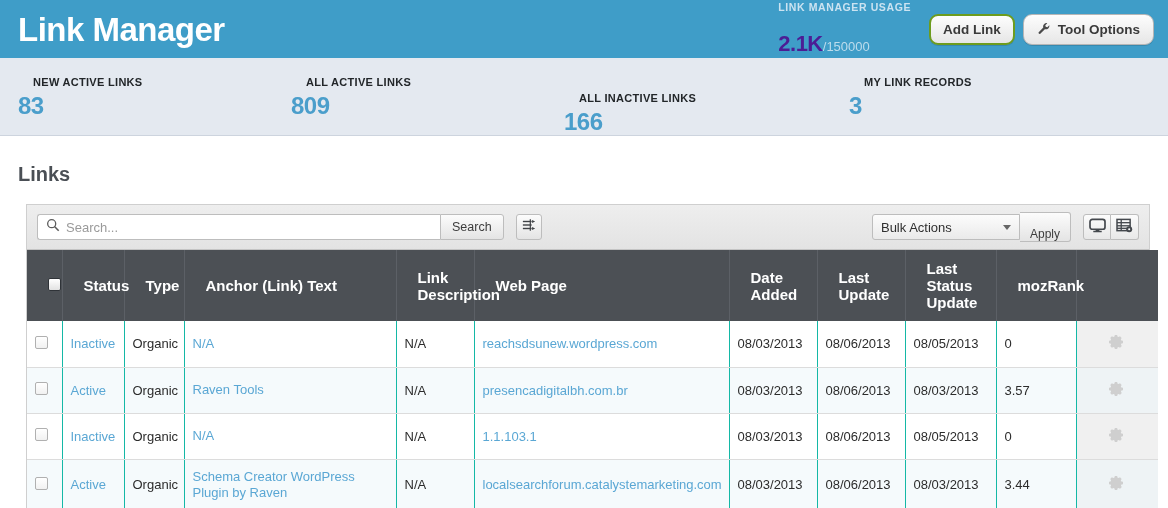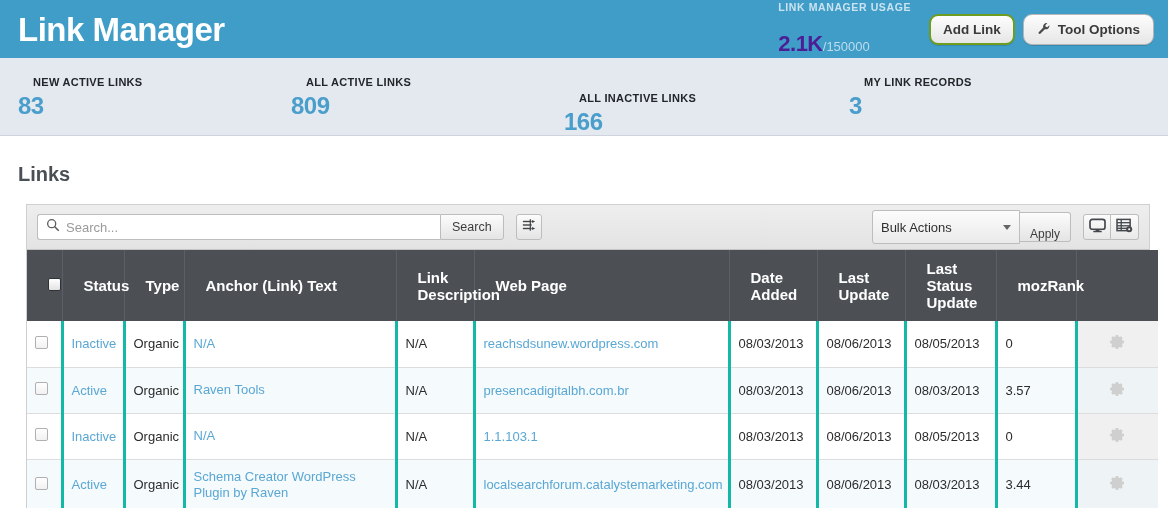--- a/index.html
+++ b/index.html
@@ -166,21 +166,21 @@
     cursor: pointer;
     display: flex; align-items: center; justify-content: center;
     margin-left: 6px;
   }
   .toolbar-right {
     margin-left: auto;
     display: flex;
     align-items: center;
   }
   .bulk-select {
-    height: 34px;
+    height: 26px;
     width: 148px;
     background: linear-gradient(#fcfcfc, #eaeaea);
     border: 1px solid #bdbdbd;
     border-radius: 3px 0 0 3px;
     font-size: 13px;
     color: #2f2f2f;
     padding: 0 8px;
     display: flex;
     align-items: center;
     justify-content: space-between;
@@ -232,21 +232,21 @@
     vertical-align: middle;
     border-right: 1px solid #5c6066;
   }
   table.links-table thead th:last-child { border-right: none; }
   table.links-table tbody td {
     font-size: 13px;
     color: #2c2c2c;
     padding: 9px 8px;
     height: 46px;
     border-bottom: 1px solid #dcdcdc;
-    border-right: 3px solid #14b8a6;
+    border-right: 1px solid #14b8a6;
     vertical-align: middle;
     overflow: hidden;
   }
   table.links-table tbody td:last-child { border-right: none; }
   tbody tr.odd td { background: #ffffff; }
   tbody tr.even td { background: #f5fafc; }
   td.cell-link a, .lnk {
     color: #5aa7d4;
     text-decoration: none;
     cursor: pointer;

